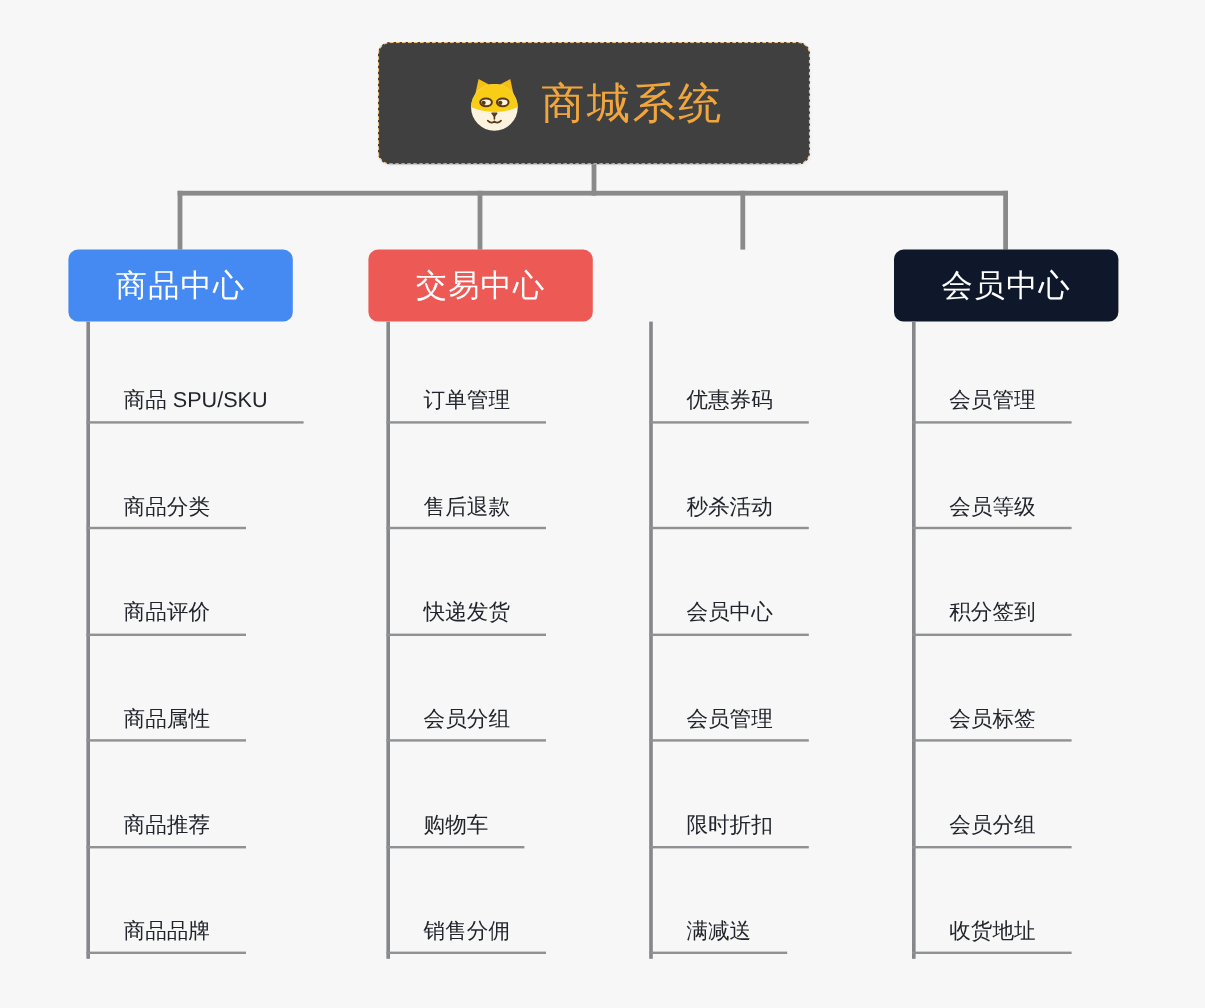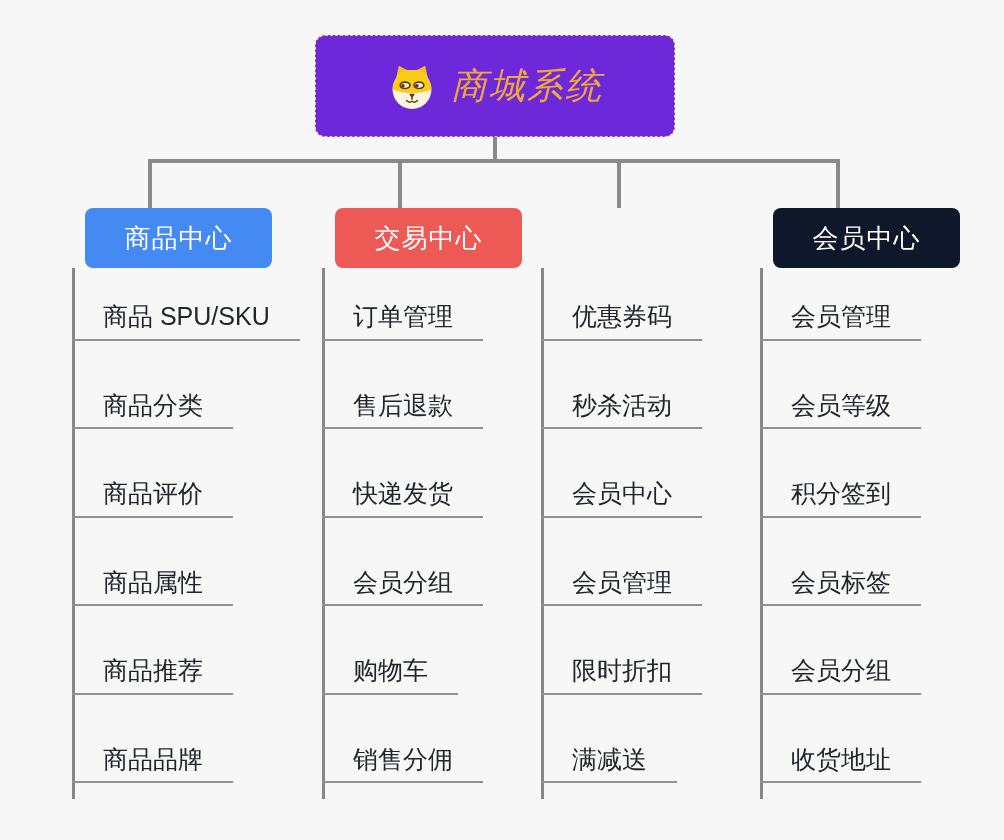--- a/index.html
+++ b/index.html
@@ -13,30 +13,29 @@
     height:840px;
     background:#f7f7f7;
     overflow:hidden;
   }
 
   
   .root-node{
     position:absolute;
     left:315px; top:35px;
     width:360px; height:102px;
-    background:#6d28d9;
+    background:#404040;
     border:1px dashed #f2c583;
     border-radius:10px;
     box-sizing:border-box;
     display:flex;
     align-items:center;
     justify-content:center;
     gap:14px;
     box-shadow:0 1px 3px rgba(0,0,0,0.04);
-    font-style:italic;
   }
   .root-title{
     font-size:36px;
     letter-spacing:2px;
     color:#f0a63c;
     font-weight:500;
     line-height:1;
   }
   .root-icon{display:block;}
 
@@ -65,46 +64,45 @@
   .branch-header{
     width:187px; height:60px;
     border-radius:8px;
     display:flex;
     align-items:center;
     justify-content:center;
     color:#ffffff;
     font-size:26px;
     letter-spacing:1px;
     cursor:default;
-    margin-left:28px;
   }
   .branch-rail{
     position:absolute;
     left:15px; top:60px;
     width:3px; height:531px;
     background:#85878a;
   }
   .branch-items{
     position:absolute;
     left:15px; top:60px;
     margin:0; padding:0;
     list-style:none;
   }
   .branch-items li{
     position:relative;
     height:88.5px;
   }
   .item-label{
     position:absolute;
-    bottom:16px; left:0;
+    bottom:4px; left:0;
     display:inline-block;
     white-space:nowrap;
     padding:0 30px 6px 31px;
     border-bottom:2px solid #8f9193;
-    font-size:25px;
+    font-size:18px;
     color:#21252b;
     line-height:1.25;
   }
 </style>
 </head>
 <body>
 
 <div id="canvas">
 
   <div class="connector conn-stem"></div>

